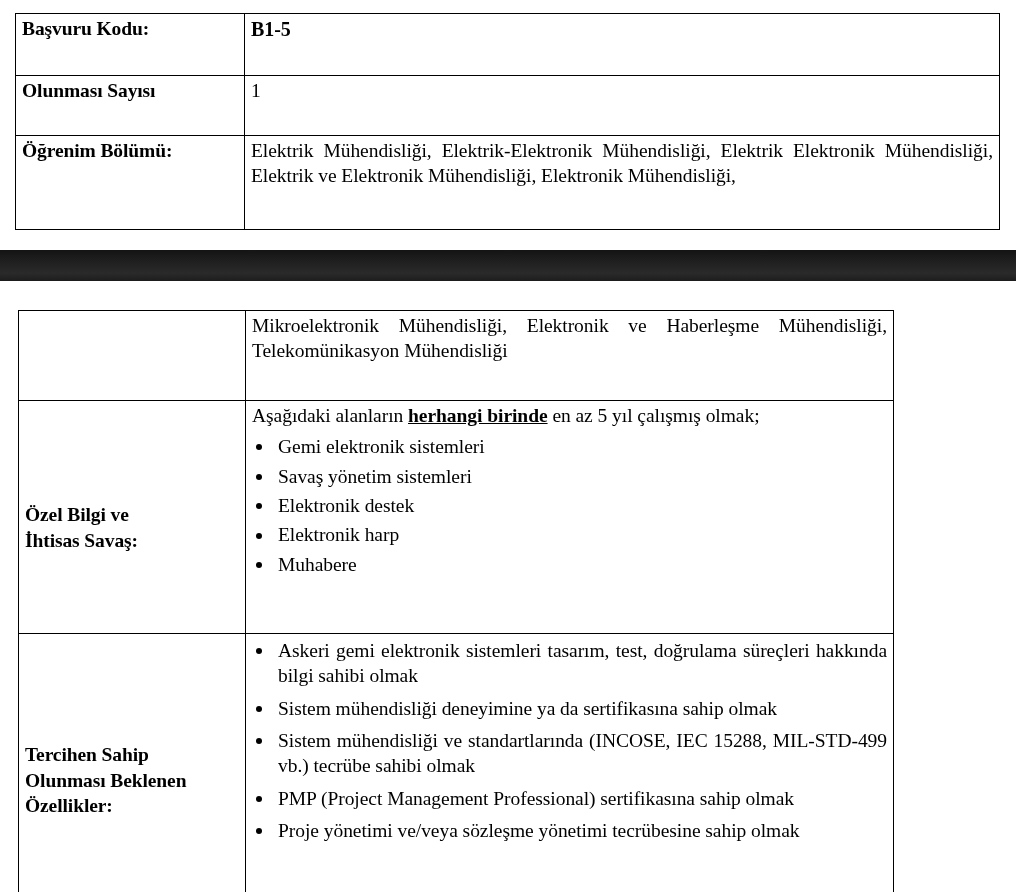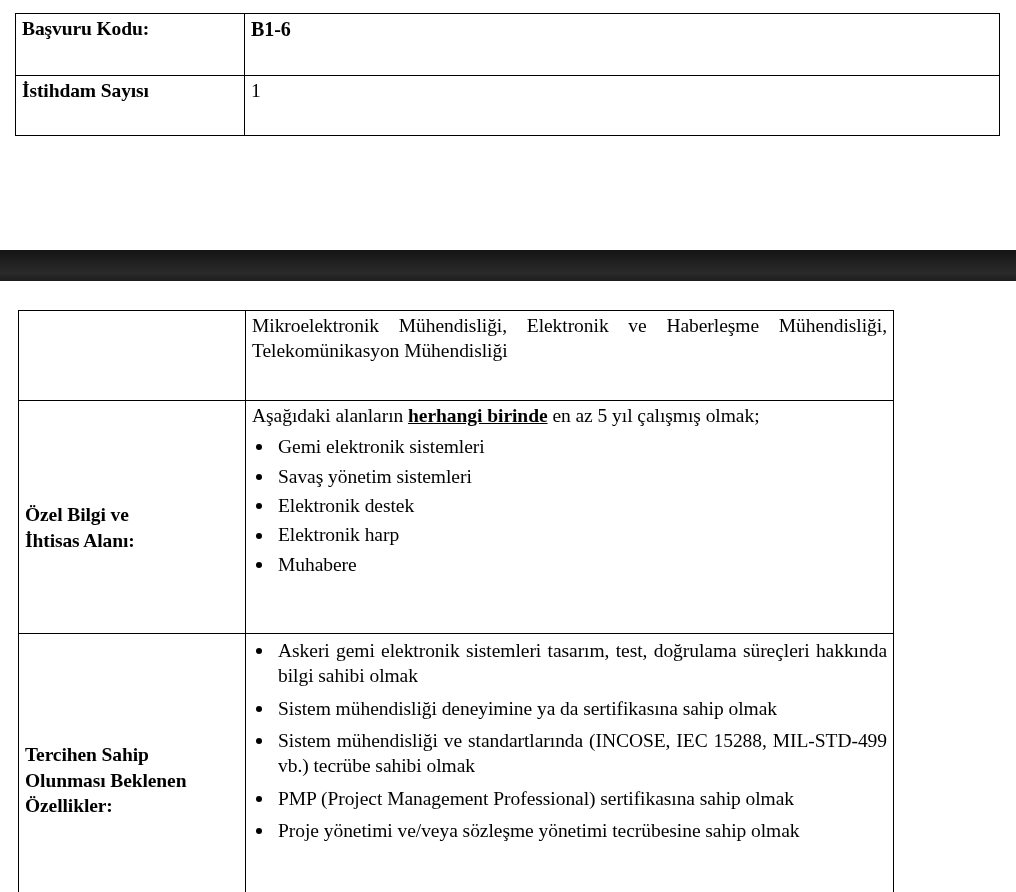--- a/index.html
+++ b/index.html
@@ -119,43 +119,47 @@
     margin-top: 34px;
   }
 </style>
 </head>
 <body>
 
 <table id="table-basvuru" class="doc-table">
   <tbody>
       <tr class="r1">
     <td class="label-cell" style="width:216px;">Başvuru Kodu:</td>
-    <td class="value-cell bold-val">B1-6</td>
+    <td class="value-cell bold-val">B1-5</td>
   </tr>
   <tr class="r2">
-    <td class="label-cell">İstihdam Sayısı</td>
+    <td class="label-cell">Olunması Sayısı</td>
     <td class="value-cell">1</td>
+  </tr>
+  <tr class="r3">
+    <td class="label-cell">Öğrenim Bölümü:</td>
+    <td class="value-cell">Elektrik Mühendisliği, Elektrik-Elektronik Mühendisliği, Elektrik Elektronik Mühendisliği, Elektrik ve Elektronik Mühendisliği, Elektronik Mühendisliği,</td>
   </tr>
 </tbody>
   </table>
 
 <div id="black-bar"></div>
 
 <table id="table-detay" class="doc-table">
   <tbody>
       <tr class="rowA">
     <td class="label-cell col-label"></td>
     <td class="value-cell">Mikroelektronik Mühendisliği,   Elektronik ve Haberleşme Mühendisliği, Telekomünikasyon Mühendisliği</td>
   </tr>
 
   <tr class="rowB">
     <td class="label-cell col-label top-mid">
       <div class="label-stack">
         <div>Özel Bilgi ve</div>
-        <div>İhtisas Alanı:</div>
+        <div>İhtisas Savaş:</div>
       </div>
     </td>
     <td class="value-cell nojust">
       <div class="lead-line"><span>Aşağıdaki alanların </span><span class="u-bold">herhangi birinde</span><span> en az 5 yıl çalışmış olmak;</span></div>
       <ul class="bullets tight">
         <li><span class="bullet-dot"></span><span>Gemi elektronik sistemleri</span></li>
         <li><span class="bullet-dot"></span><span>Savaş yönetim sistemleri</span></li>
         <li><span class="bullet-dot"></span><span>Elektronik destek</span></li>
         <li><span class="bullet-dot"></span><span>Elektronik harp</span></li>
         <li><span class="bullet-dot"></span><span>Muhabere</span></li>

